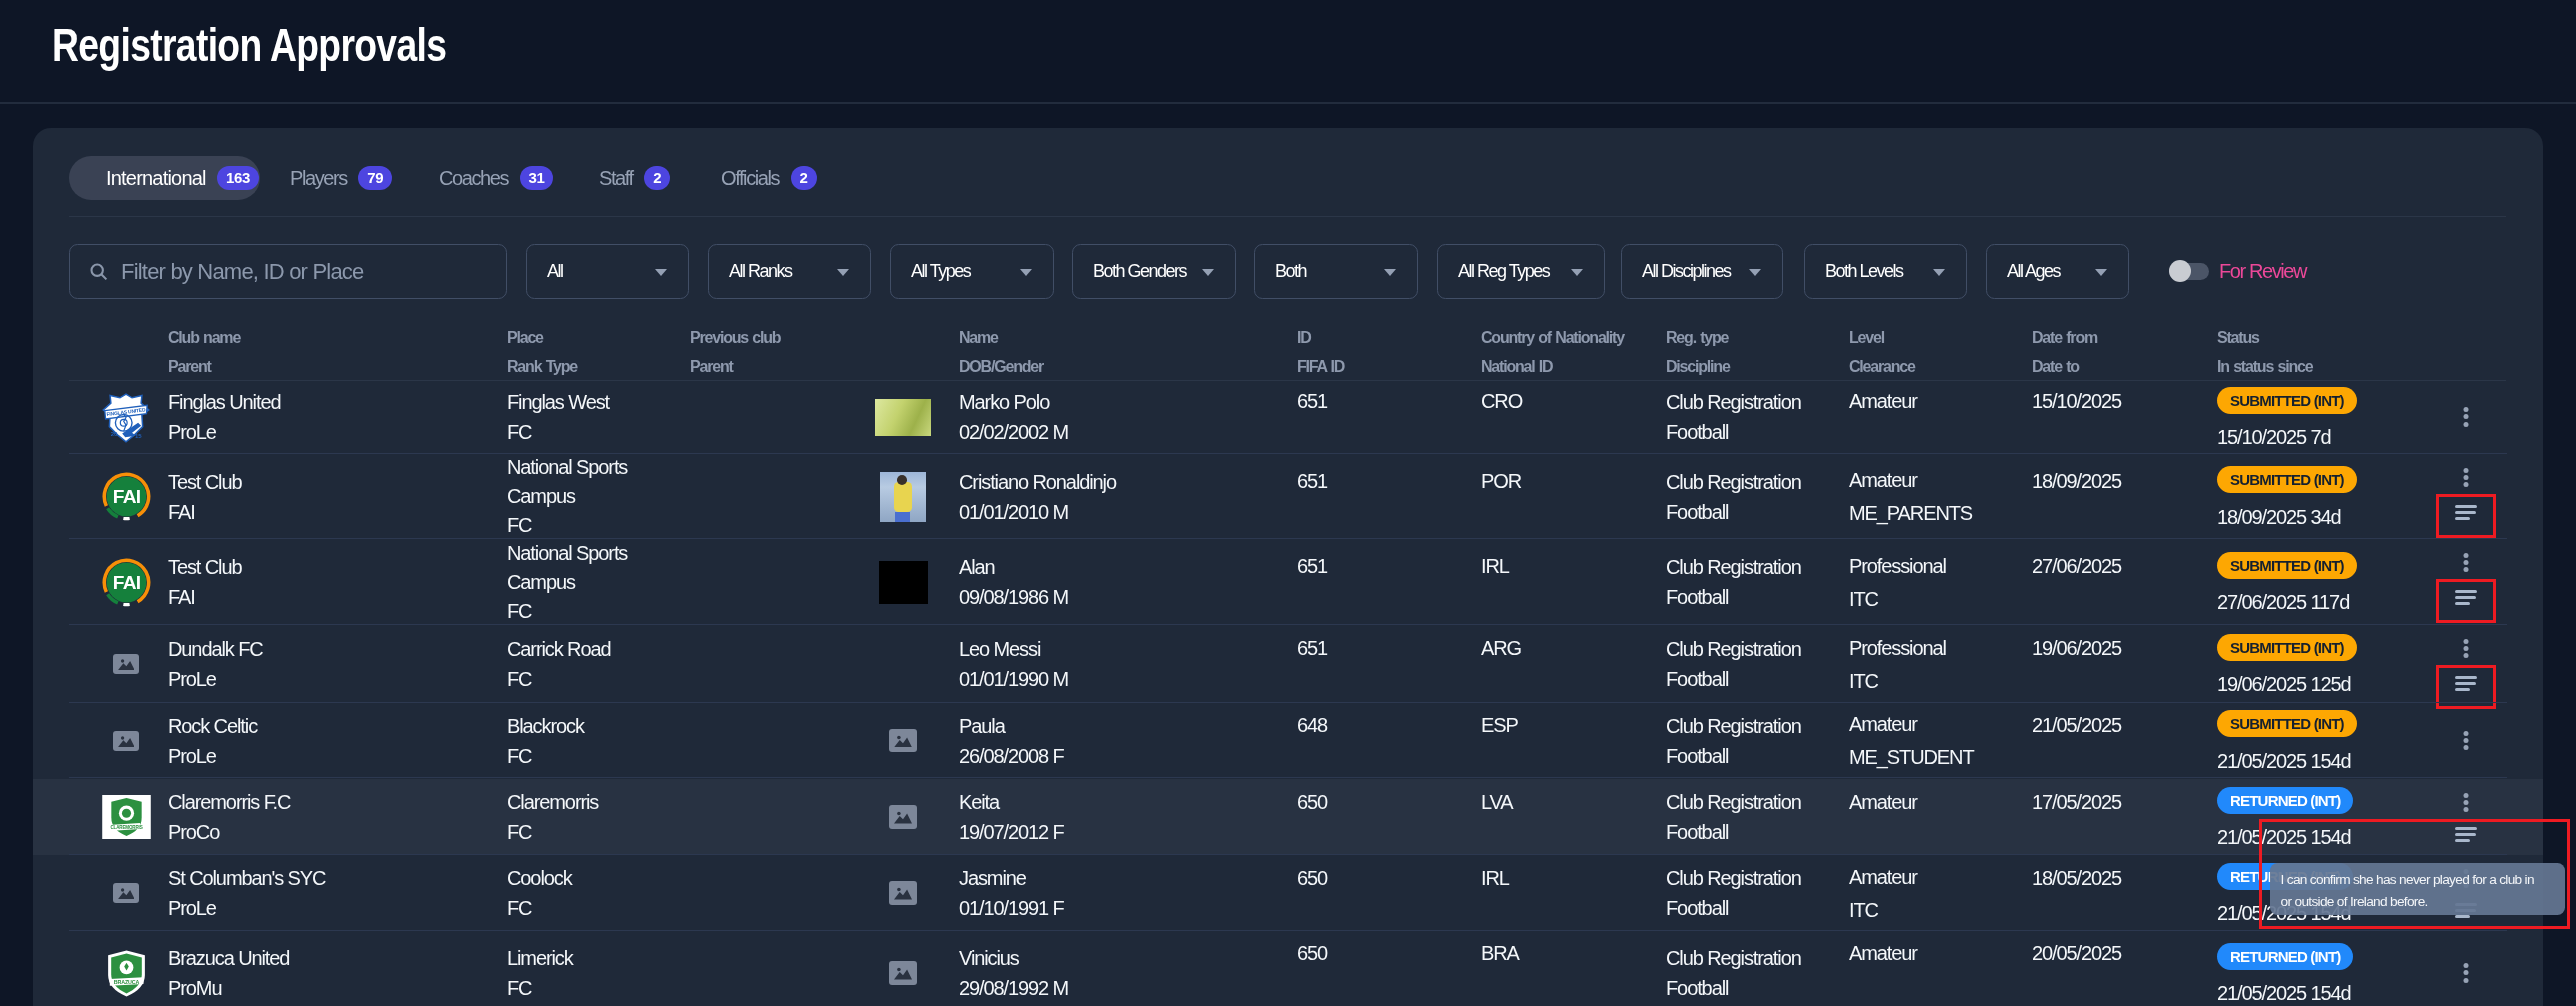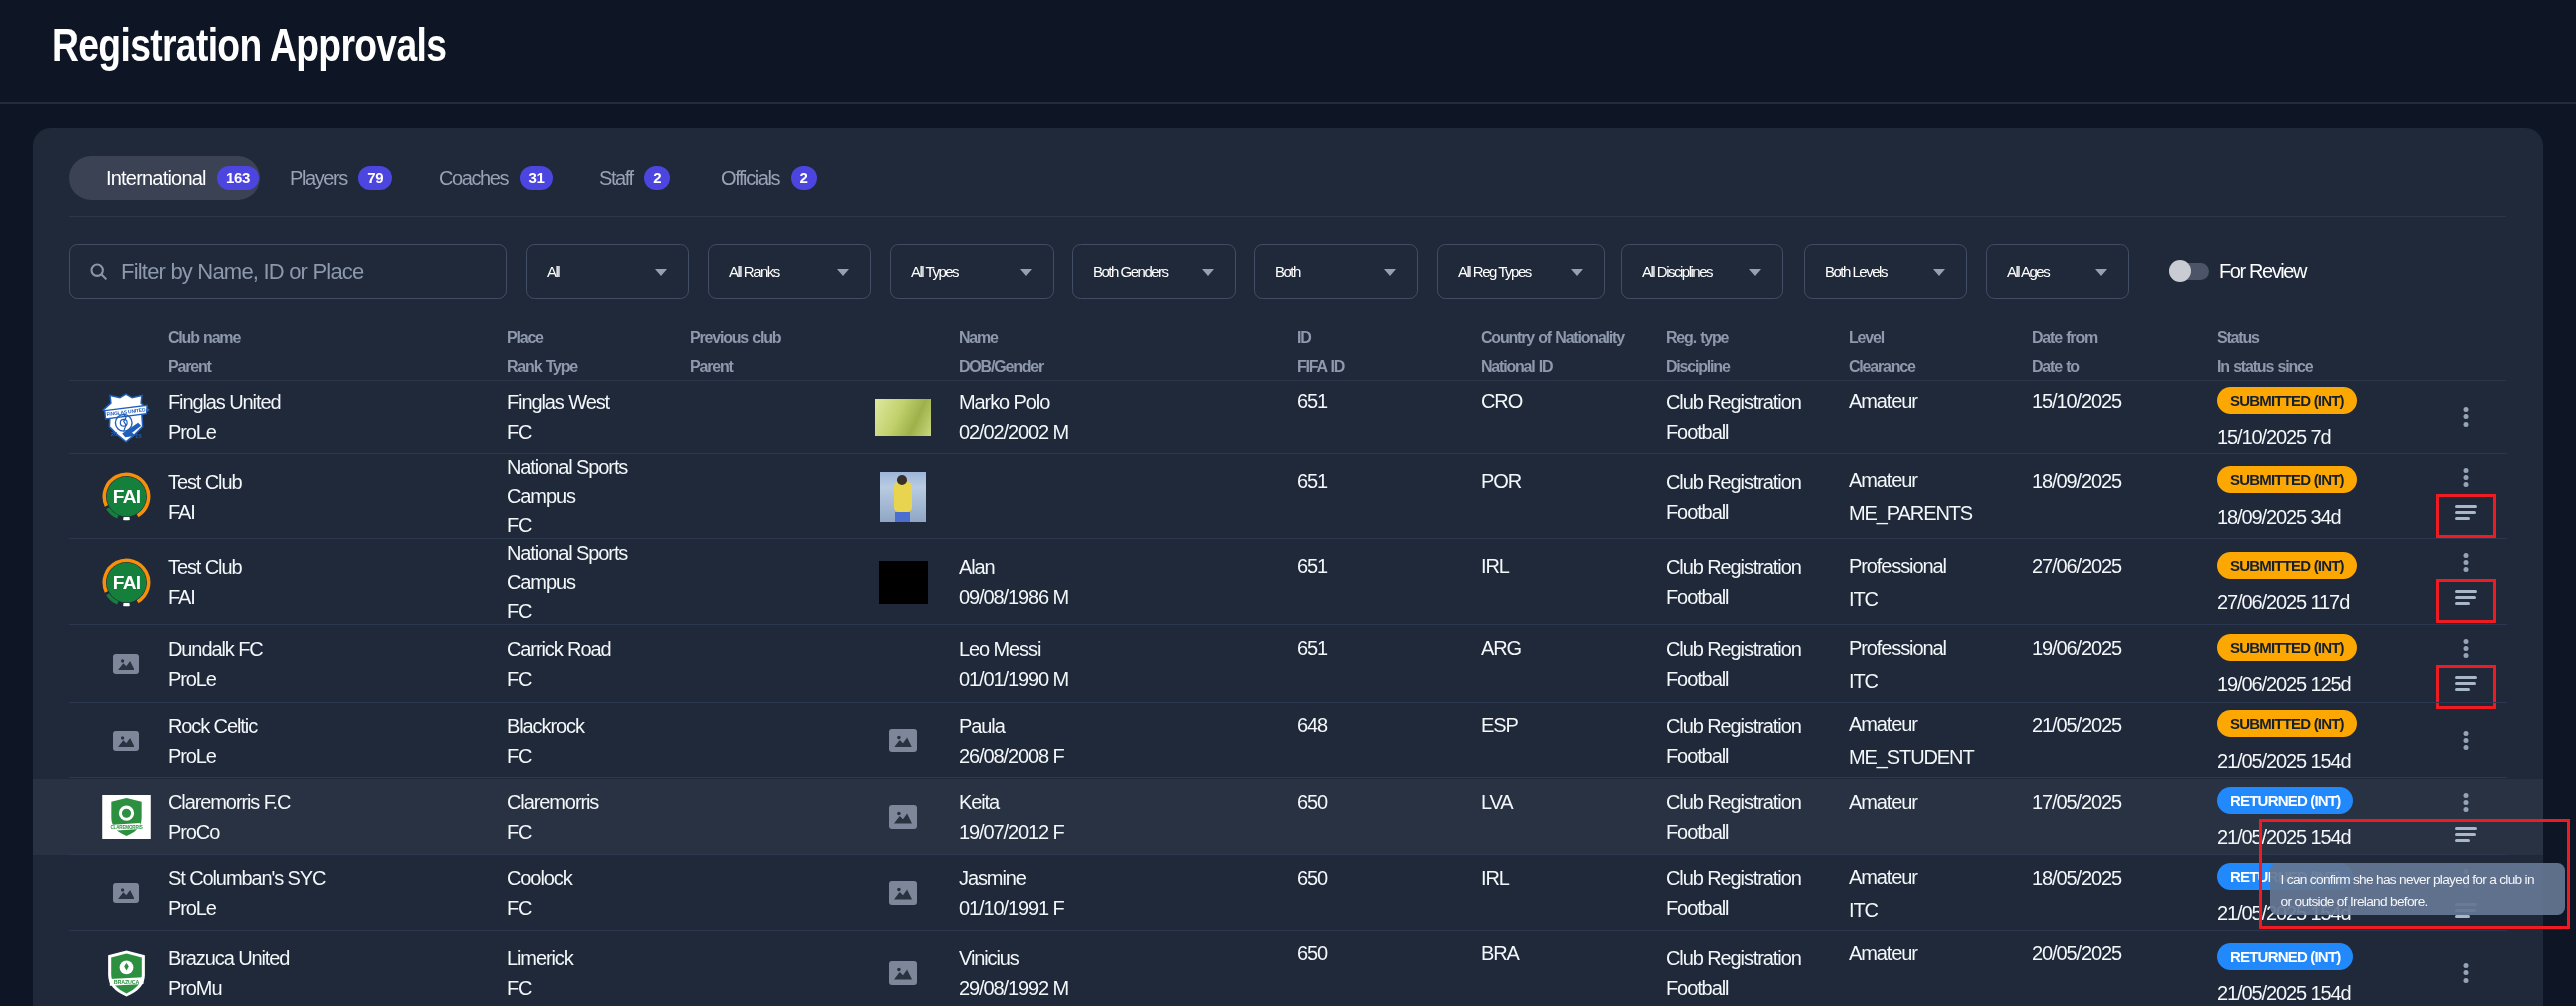--- a/index.html
+++ b/index.html
@@ -42,29 +42,29 @@
 .tab-line { position:absolute; left:36px; top:88px; width:2437px; height:0.8px; background:#2b3648; }
 
 .filters { position:absolute; left:0; top:116px; width:100%; height:53px; }
 .finput {
   position:absolute; height:55px; border:1.5px solid #414e66; border-radius:8.4px;
   display:flex; align-items:center; font-size:20px; color:#fff; white-space:nowrap;
 }
 .search { left:36px; width:438px; color:#8c98ac; }
 .search svg { margin-left:18px; }
 .search .ph { margin-left:12px; font-size:22px; letter-spacing:-0.8px; }
-.dd { padding-left:20px; font-size:15px; letter-spacing:-1.5px; }
+.dd { padding-left:20px; font-size:18px; letter-spacing:-1.5px; }
 .dd .caret {
   position:absolute; right:21px; top:24px;
   width:0; height:0; border-left:6.8px solid transparent; border-right:6.8px solid transparent;
   border-top:7.6px solid #94a0b4;
 }
 .toggle-track { position:absolute; left:2136px; top:19px; width:40px; height:16.7px; background:#4b5567; border-radius:8.4px; }
 .toggle-knob { position:absolute; left:2136px; top:16px; width:22px; height:22px; background:#c9ccd2; border-radius:50%; }
-.fr-label { position:absolute; left:2186px; top:16px; font-size:20px; color:#ffffff; letter-spacing:-1.4px; }
+.fr-label { position:absolute; left:2186px; top:16px; font-size:20px; color:#ec4899; letter-spacing:-1.4px; }
 
 .cols { position:absolute; left:0; top:195px; width:100%; font-size:16px; font-weight:bold; color:#8e99ad; line-height:29px; letter-spacing:-1.2px; word-spacing:1.1px; }
 .cols div { position:absolute; white-space:nowrap; }
 .hdr-bottom { position:absolute; left:36px; top:252px; width:2437px; height:0.8px; background:#2b3648; }
 
 .row { position:absolute; left:0; width:2510px; }
 .row::after { content:''; position:absolute; left:36px; right:36px; bottom:0; height:0.8px; background:#2c3850; }
 .row.hl { background:#283242; }
 .cell { position:absolute; top:0; height:100%; display:flex; flex-direction:column; justify-content:center; align-items:flex-start; white-space:nowrap; }
 .cell .l { line-height:30px; font-size:20px; color:#f4f7fa; letter-spacing:-1.1px; }
@@ -251,20 +251,24 @@
         <div class="l">Campus</div>
         <div class="l">FC</div>
       </div>
     <div class="cell c-photo">
         <div style="width:46px;height:50px;background:linear-gradient(180deg,#9db6d8 0%,#b8cbe2 30%,#8fa6c4 100%);position:relative;">
           <div style="position:absolute;left:13.7px;top:10.6px;width:18px;height:30px;background:#e8d44f;border-radius:4.6px;"></div>
           <div style="position:absolute;left:16.7px;top:3px;width:10.6px;height:10px;background:#38302a;border-radius:50%;"></div>
           <div style="position:absolute;left:15px;top:40px;width:15px;height:10.6px;background:#4a6fd0;"></div>
         </div>
       </div>
+    <div class="cell c-name">
+        <div class="l">Cristiano Ronaldinjo</div>
+        <div class="l">01/01/2010 M</div>
+      </div>
     <div class="cell c-id one">
         <div class="l">651</div>
       </div>
     <div class="cell c-country one">
         <div class="l">POR</div>
       </div>
     <div class="cell c-reg">
         <div class="l">Club Registration</div>
         <div class="l">Football</div>
       </div>

